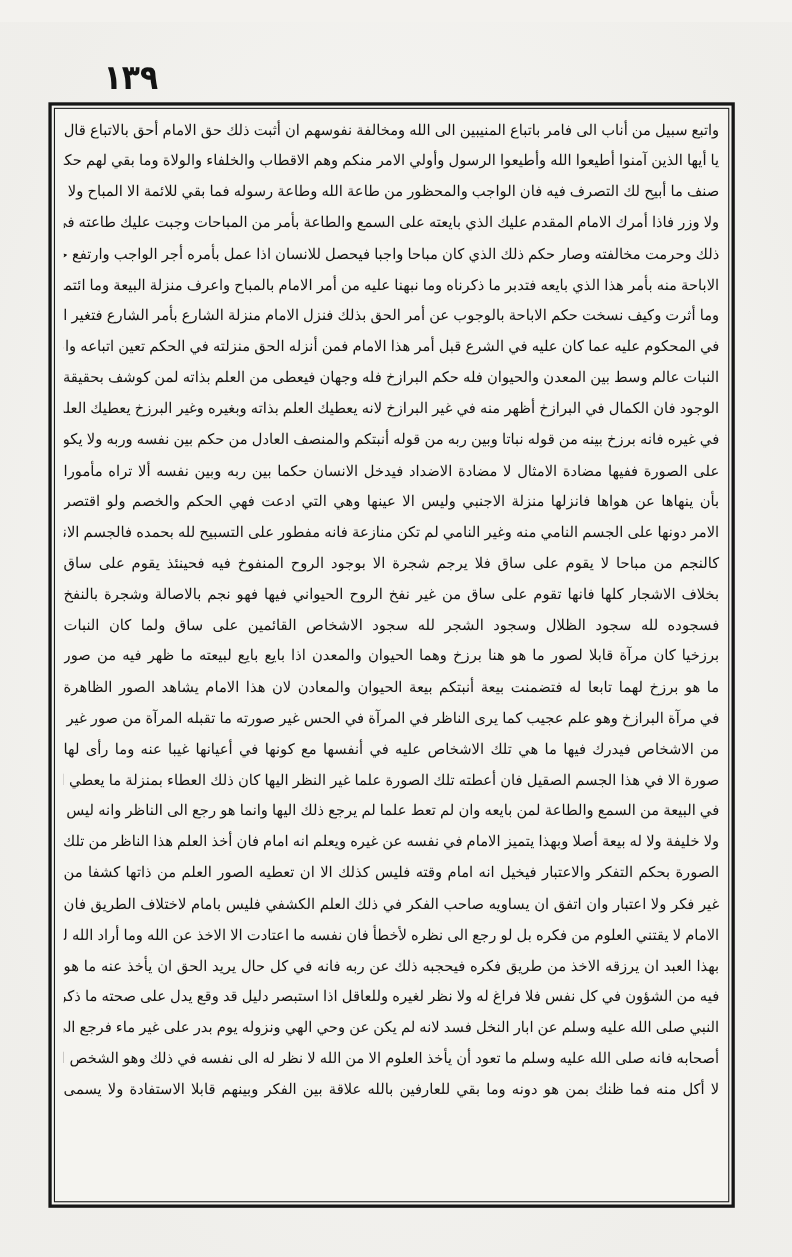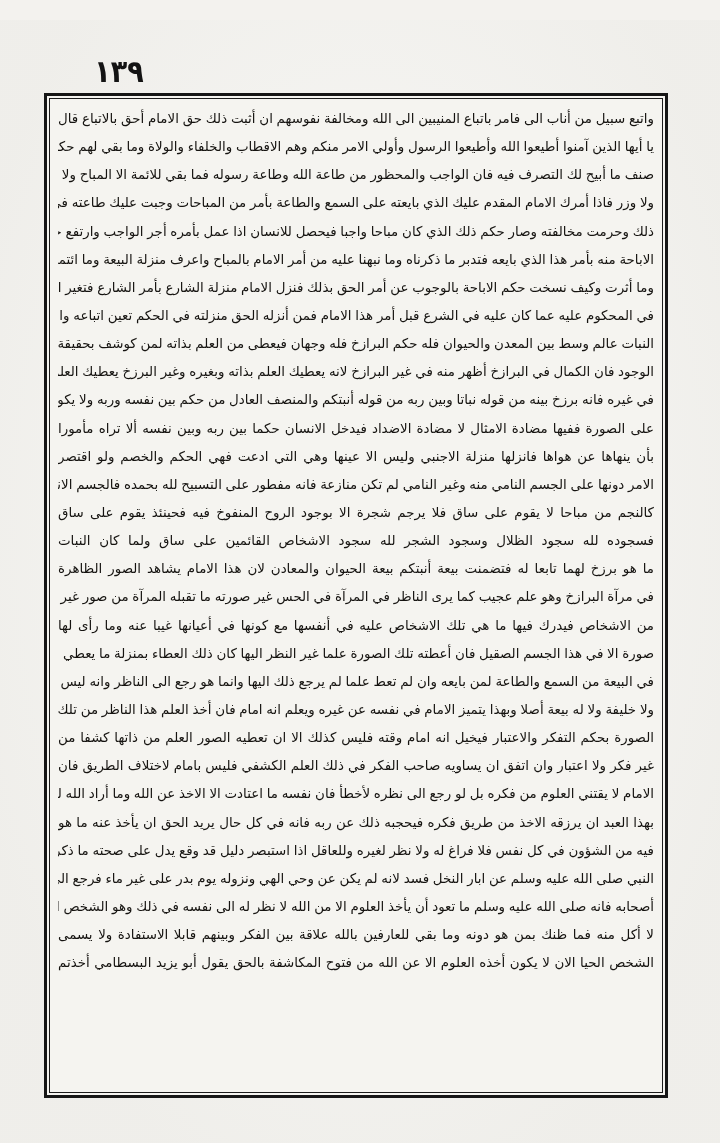--- a/index.html
+++ b/index.html
@@ -100,32 +100,33 @@
         <p class="line"><span class="line-inner">الاباحة منه بأمر هذا الذي بايعه فتدبر ما ذكرناه وما نبهنا عليه من أمر الامام بالمباح واعرف منزلة البيعة وما ائتمرت</span></p>
         <p class="line"><span class="line-inner">وما أثرت وكيف نسخت حكم الاباحة بالوجوب عن أمر الحق بذلك فنزل الامام منزلة الشارع بأمر الشارع فتغير الحكم</span></p>
         <p class="line"><span class="line-inner">في المحكوم عليه عما كان عليه في الشرع قبل أمر هذا الامام فمن أنزله الحق منزلته في الحكم تعين اتباعه واعلم ان</span></p>
         <p class="line"><span class="line-inner">النبات عالم وسط بين المعدن والحيوان فله حكم البرازخ فله وجهان فيعطى من العلم بذاته لمن كوشف بحقيقة ما فيه من</span></p>
         <p class="line"><span class="line-inner">الوجود فان الكمال في البرازخ أظهر منه في غير البرازخ لانه يعطيك العلم بذاته وبغيره وغير البرزخ يعطيك العلم بذاته</span></p>
         <p class="line"><span class="line-inner">في غيره فانه برزخ بينه من قوله نباتا وبين ربه من قوله أنبتكم والمنصف العادل من حكم بين نفسه وربه ولا يكون حكما</span></p>
         <p class="line"><span class="line-inner">على الصورة ففيها مضادة الامثال لا مضادة الاضداد فيدخل الانسان حكما بين ربه وبين نفسه ألا تراه مأمورا</span></p>
         <p class="line"><span class="line-inner">بأن ينهاها عن هواها فانزلها منزلة الاجنبي وليس الا عينها وهي التي ادعت فهي الحكم والخصم ولو اقتصر</span></p>
         <p class="line"><span class="line-inner">الامر دونها على الجسم النامي منه وغير النامي لم تكن منازعة فانه مفطور على التسبيح لله بحمده فالجسم الانساني</span></p>
         <p class="line"><span class="line-inner">كالنجم من مباحا لا يقوم على ساق فلا يرجم شجرة الا بوجود الروح المنفوخ فيه فحينئذ يقوم على ساق</span></p>
+        <p class="line"><span class="line-inner">بخلاف الاشجار كلها فانها تقوم على ساق من غير نفخ الروح الحيواني فيها فهو نجم بالاصالة وشجرة بالنفخ</span></p>
         <p class="line"><span class="line-inner">فسجوده لله سجود الظلال وسجود الشجر لله سجود الاشخاص القائمين على ساق ولما كان النبات</span></p>
+        <p class="line"><span class="line-inner">برزخيا كان مرآة قابلا لصور ما هو هنا برزخ وهما الحيوان والمعدن اذا بايع بايع لبيعته ما ظهر فيه من صور</span></p>
         <p class="line"><span class="line-inner">ما هو برزخ لهما تابعا له فتضمنت بيعة أنبتكم بيعة الحيوان والمعادن لان هذا الامام يشاهد الصور الظاهرة</span></p>
         <p class="line"><span class="line-inner">في مرآة البرازخ وهو علم عجيب كما يرى الناظر في المرآة في الحس غير صورته ما تقبله المرآة من صور غير الناظر</span></p>
         <p class="line"><span class="line-inner">من الاشخاص فيدرك فيها ما هي تلك الاشخاص عليه في أنفسها مع كونها في أعيانها غيبا عنه وما رأى لها</span></p>
         <p class="line"><span class="line-inner">صورة الا في هذا الجسم الصقيل فان أعطته تلك الصورة علما غير النظر اليها كان ذلك العطاء بمنزلة ما يعطي المبايع</span></p>
         <p class="line"><span class="line-inner">في البيعة من السمع والطاعة لمن بايعه وان لم تعط علما لم يرجع ذلك اليها وانما هو رجع الى الناظر وانه ليس بامام</span></p>
         <p class="line"><span class="line-inner">ولا خليفة ولا له بيعة أصلا وبهذا يتميز الامام في نفسه عن غيره ويعلم انه امام فان أخذ العلم هذا الناظر من تلك</span></p>
         <p class="line"><span class="line-inner">الصورة بحكم التفكر والاعتبار فيخيل انه امام وقته فليس كذلك الا ان تعطيه الصور العلم من ذاتها كشفا من</span></p>
         <p class="line"><span class="line-inner">غير فكر ولا اعتبار وان اتفق ان يساويه صاحب الفكر في ذلك العلم الكشفي فليس بامام لاختلاف الطريق فان</span></p>
         <p class="line"><span class="line-inner">الامام لا يقتني العلوم من فكره بل لو رجع الى نظره لأخطأ فان نفسه ما اعتادت الا الاخذ عن الله وما أراد الله لعنايته</span></p>
         <p class="line"><span class="line-inner">بهذا العبد ان يرزقه الاخذ من طريق فكره فيحجبه ذلك عن ربه فانه في كل حال يريد الحق ان يأخذ عنه ما هو</span></p>
         <p class="line"><span class="line-inner">فيه من الشؤون في كل نفس فلا فراغ له ولا نظر لغيره وللعاقل اذا استبصر دليل قد وقع يدل على صحته ما ذكرناه ما نهى</span></p>
         <p class="line"><span class="line-inner">النبي صلى الله عليه وسلم عن ابار النخل فسد لانه لم يكن عن وحي الهي ونزوله يوم بدر على غير ماء فرجع الى كلام</span></p>
         <p class="line"><span class="line-inner">أصحابه فانه صلى الله عليه وسلم ما تعود أن يأخذ العلوم الا من الله لا نظر له الى نفسه في ذلك وهو الشخص الاكمل الذي</span></p>
         <p class="line"><span class="line-inner">لا أكل منه فما ظنك بمن هو دونه وما بقي للعارفين بالله علاقة بين الفكر وبينهم قابلا الاستفادة ولا يسمى</span></p>
-        <p class="line"><span class="line-inner">الشخص الحيا الان لا يكون أخذه العلوم الا عن الله من فتوح المكاشفة بالحق يقول أبو يزيد البسطامي أخذتم</span></p>
       </div>
     </div>
   </div>
 </div>
 
 </body></html>

